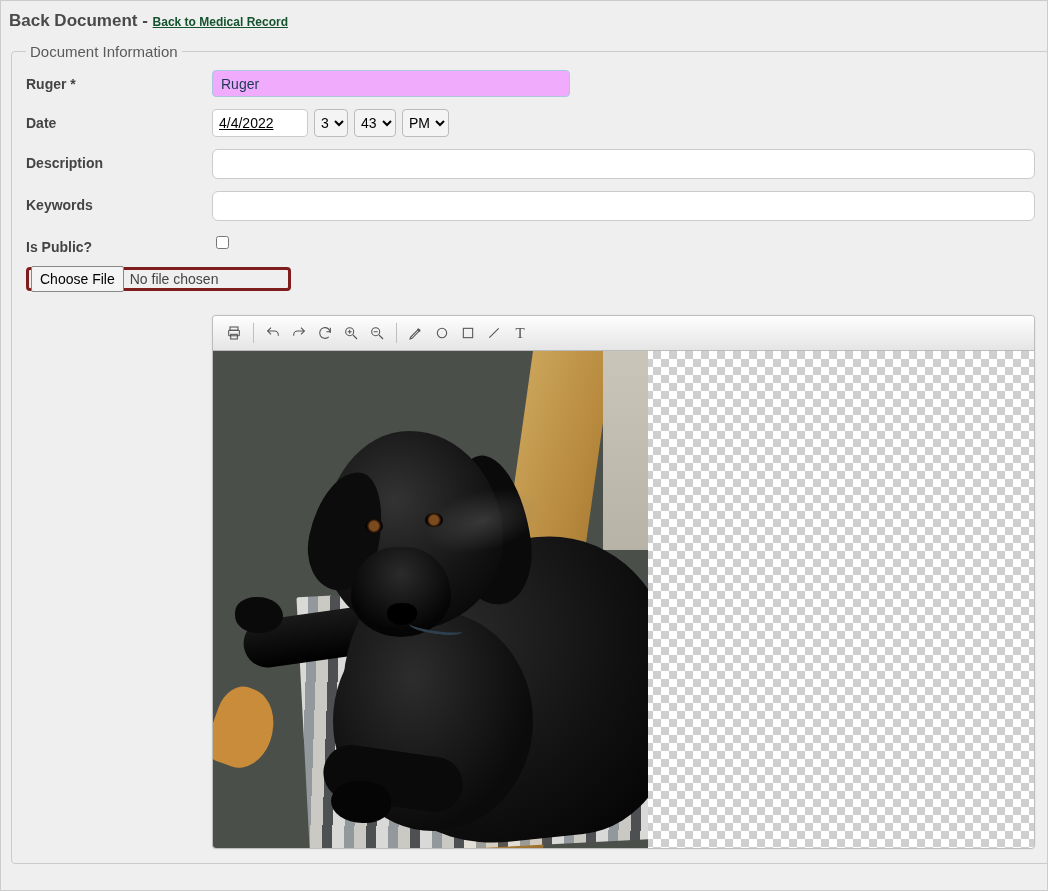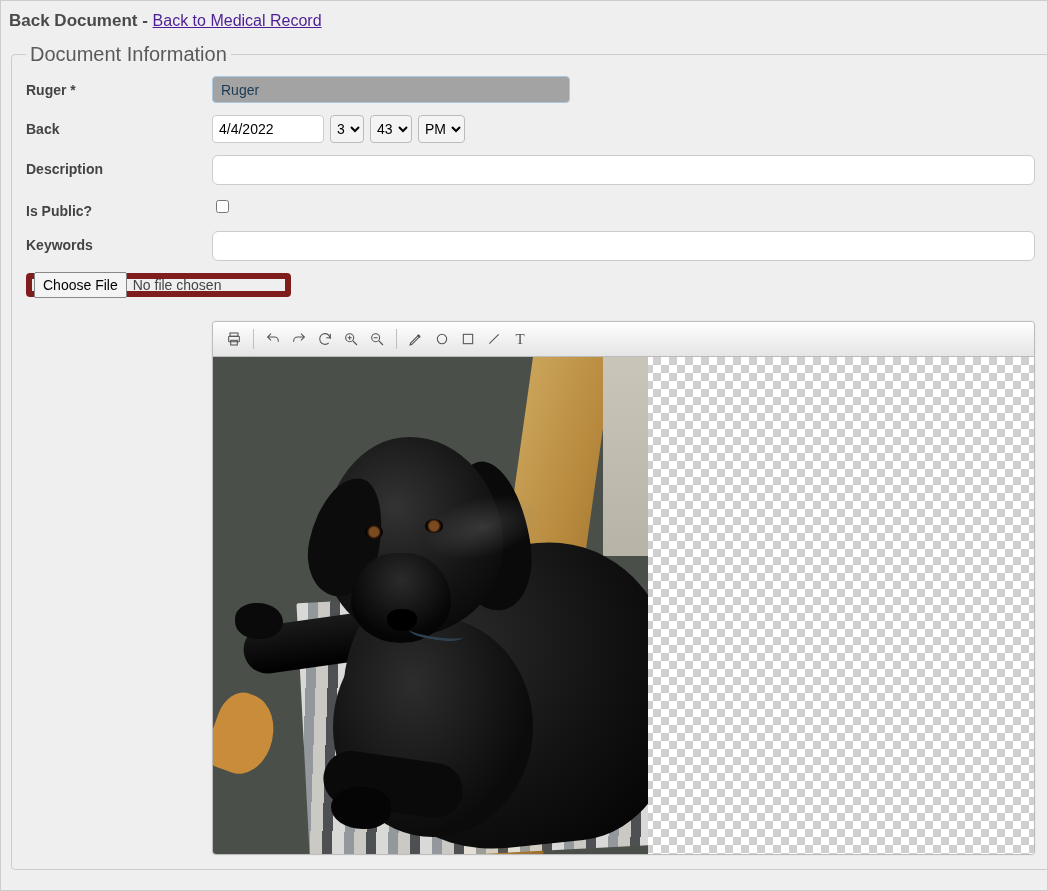--- a/index.html
+++ b/index.html
@@ -19,35 +19,35 @@
     position: relative;
     overflow: hidden;
   }
   .title-bar {
     padding: 10px 8px 4px 8px;
     font-size: 17px;
     font-weight: 600;
     color: #4a4a4a;
   }
   .title-bar a {
-    color: #4c1d95;
+    color: #14532d;
     text-decoration: underline;
-    font-size: 16px;
-    font-weight: 400;
+    font-size: 12px;
+    font-weight: 700;
   }
   fieldset.doc-info {
     margin: 8px 10px 10px 10px;
     border: 1px solid #ccc;
     border-radius: 4px;
     padding: 10px 14px 14px 14px;
     background: #efefef;
   }
   fieldset.doc-info legend {
     color: #5a5a5a;
-    font-size: 20px;
+    font-size: 15px;
     padding: 0 4px;
   }
   .form-row {
     display: flex;
     align-items: flex-start;
     margin-bottom: 12px;
   }
   .form-label {
     width: 186px;
     flex-shrink: 0;
@@ -57,35 +57,36 @@
     font-weight: 600;
   }
   .form-value {
     flex: 1;
   }
   .name-input {
     width: 358px;
     height: 27px;
     border: 1px solid #a9c8e0;
     border-radius: 4px;
-    background: #a3a3a3;
+    background: #f0abfc;
     color: #193a52;
     padding: 0 8px;
     font-size: 14px;
     box-sizing: border-box;
   }
   .date-input {
-    width: 112px;
+    width: 96px;
     height: 28px;
     border: 1px solid #ccc;
     border-radius: 4px;
     padding: 0 6px;
     font-size: 14px;
     box-sizing: border-box;
     background: #fff;
+    text-decoration: underline;
   }
   select.time-sel {
     height: 28px;
     border: 1px solid #bbb;
     border-radius: 4px;
     font-size: 14px;
     background: #f4f4f4;
     padding: 0 2px;
   }
   .full-input {
@@ -94,21 +95,21 @@
     border: 1px solid #ccc;
     border-radius: 6px;
     padding: 0 8px;
     font-size: 14px;
     box-sizing: border-box;
     background: #fff;
   }
   .file-wrap {
     display: flex;
     align-items: center;
-    border: 6px solid #7f1d1d;
+    border: 3px solid #7f1d1d;
     border-radius: 4px;
     width: 265px;
     height: 24px;
     background: #efefef;
     box-sizing: border-box;
     padding: 2px;
   }
   .file-btn {
     height: 26px;
     border: 1px solid #888;
@@ -238,21 +239,21 @@
     <legend>Document Information</legend>
 
     <div class="form-row">
       <div class="form-label">Ruger *</div>
       <div class="form-value">
         <input class="name-input" type="text" value="Ruger" style="">
       </div>
     </div>
 
     <div class="form-row">
-      <div class="form-label">Back</div>
+      <div class="form-label">Date</div>
       <div class="form-value" style="display:flex; gap:6px; align-items:center;">
         <input class="date-input" type="text" value="4/4/2022" style="">
         <select class="time-sel">
           <option>3</option>
         </select>
         <select class="time-sel">
           <option>43</option>
         </select>
         <select class="time-sel">
           <option>PM</option>
@@ -261,30 +262,30 @@
     </div>
 
     <div class="form-row">
       <div class="form-label">Description</div>
       <div class="form-value">
         <input class="full-input" type="text" value="" style="">
       </div>
     </div>
 
     <div class="form-row">
+      <div class="form-label">Keywords</div>
+      <div class="form-value">
+        <input class="full-input" type="text" value="" style="">
+      </div>
+    </div>
+
+    <div class="form-row">
       <div class="form-label">Is Public?</div>
       <div class="form-value">
         <input type="checkbox" style="">
-      </div>
-    </div>
-
-    <div class="form-row">
-      <div class="form-label">Keywords</div>
-      <div class="form-value">
-        <input class="full-input" type="text" value="" style="">
       </div>
     </div>
 
     <div class="form-row">
       <div class="form-value">
         <div class="file-wrap">
           <button class="file-btn">Choose File</button>
           <span class="file-txt">No file chosen</span>
         </div>
       </div>

